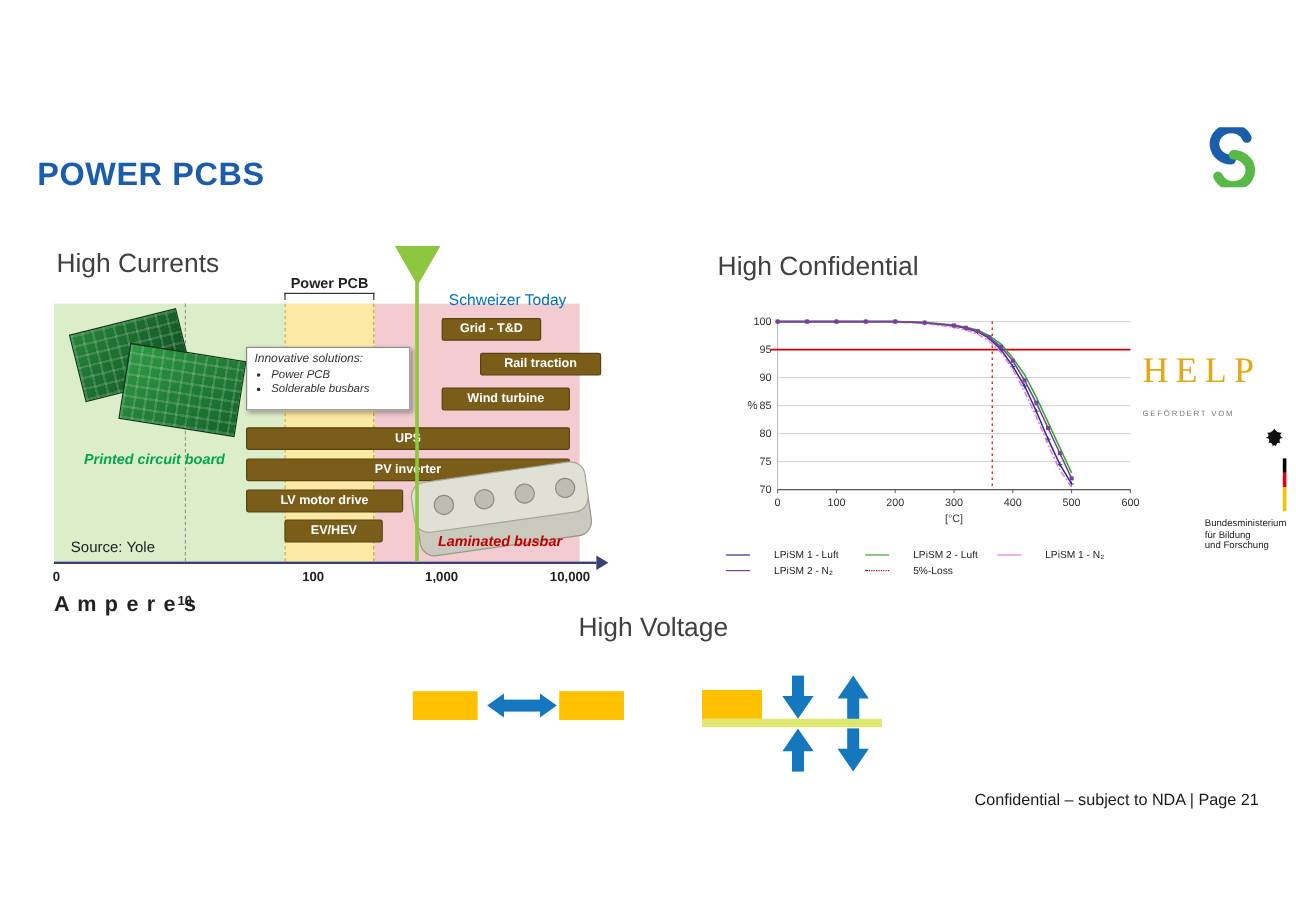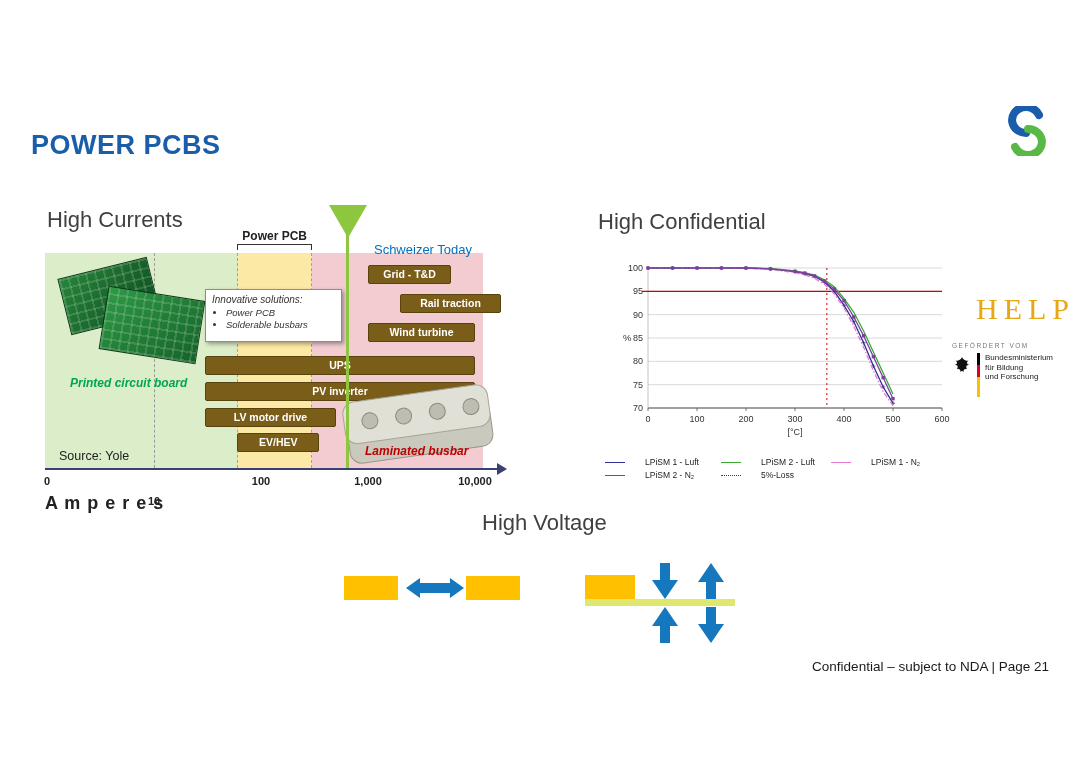--- a/index.html
+++ b/index.html
@@ -69,23 +69,23 @@
   #temp-heading { position:absolute; left:3px; top:4px; }
   #temp-svg { position:absolute; left:13px; top:50px; }
   #temp-legend { position:absolute; left:10px; top:252px; width:330px; display:grid;
                  grid-template-columns:116px 110px 100px; row-gap:3px; }
   .leg-item { display:flex; align-items:center; gap:20px; }
   .leg-swatch { width:20px; height:0; display:inline-block; }
   .leg-label { font-size:8.5px; color:#222; white-space:nowrap; }
 
   
   #help-block { position:absolute; left:952px; top:292px; width:120px; }
-  #help-title { font-family:"Liberation Serif", serif; font-size:30px; color:var(--help-gold); letter-spacing:6px;margin-left:24px; }
+  #help-title { font-family:"Liberation Serif", serif; font-size:30px; color:var(--help-gold); letter-spacing:6px; }
   #funded-by { margin-top:16px; font-size:6.5px; color:#777; letter-spacing:1.5px; }
-  #ministry { margin-top:4px; display:flex; align-items:flex-start; gap:5px; }
+  #ministry { margin-top:4px; display:flex; align-items:flex-end; gap:5px;flex-direction:column; }
   .tricolor { width:3px; display:flex; flex-direction:column; }
   .tricolor .b { height:12px; background:#000; } .tricolor .r { height:12px; background:#e1001a; }
   .tricolor .g { height:20px; background:#f5c400; }
   .ministry-text div { font-size:8px; line-height:9.5px; color:#222; }
 
   
   #hv-heading { position:absolute; left:482px; top:510px; }
   .yellow-rect { position:absolute; background:var(--accent-yellow); }
   #hv-rect-a { left:344px; top:576px; width:54px; height:24px; }
   #hv-rect-b { left:466px; top:576px; width:54px; height:24px; }

